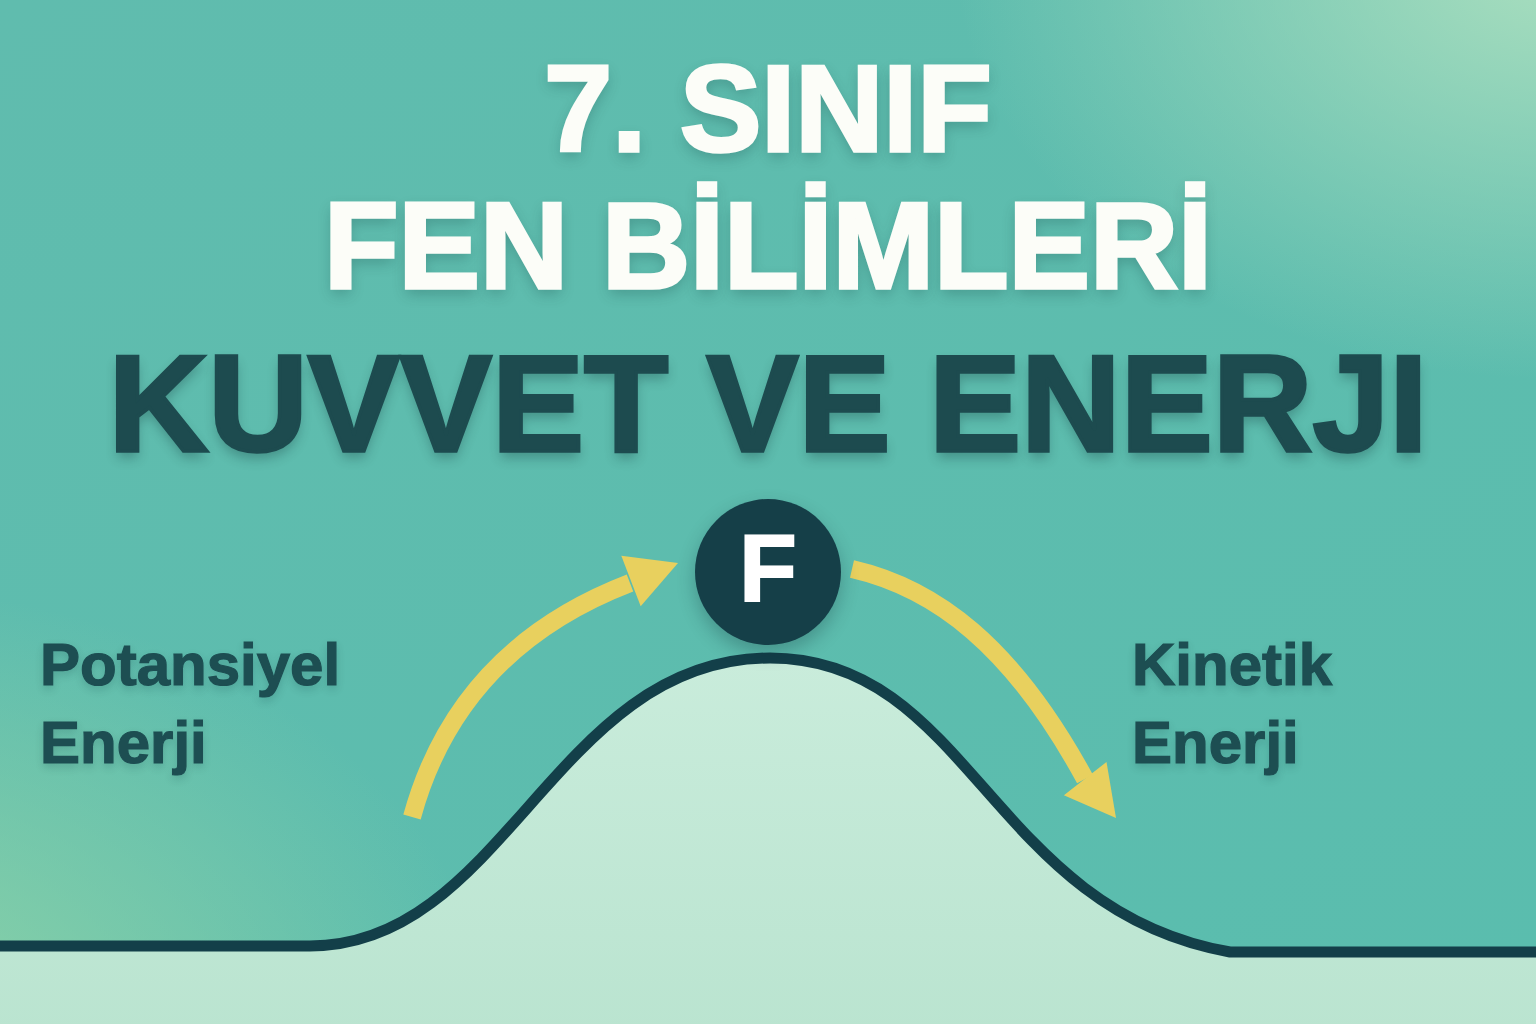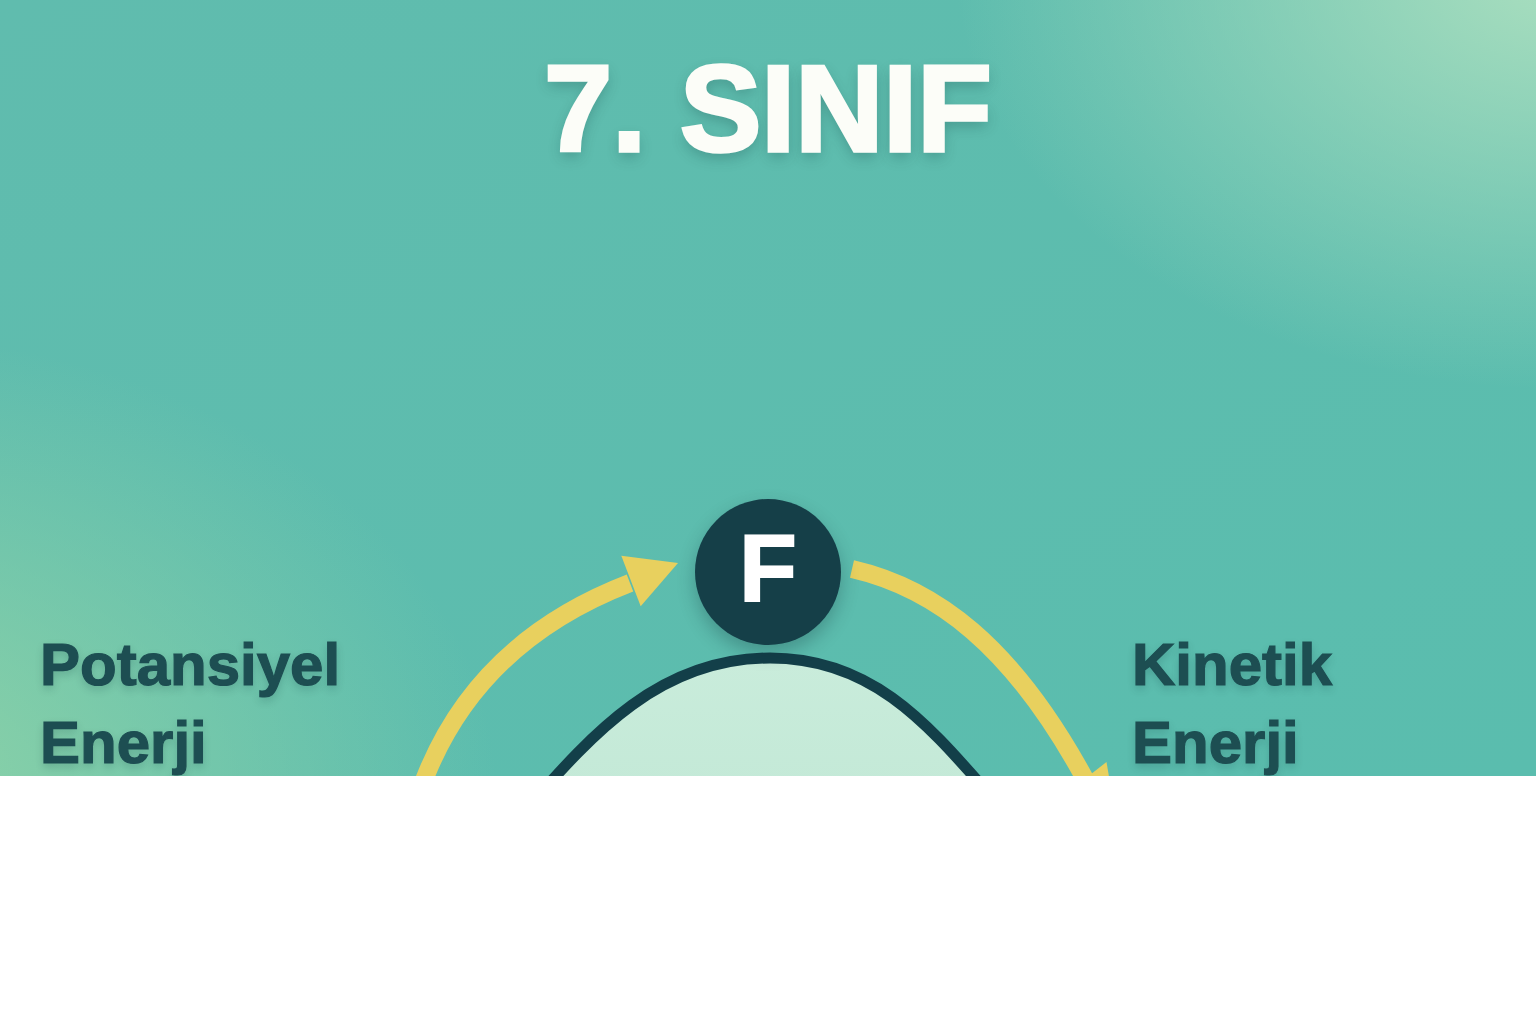--- a/index.html
+++ b/index.html
@@ -2,21 +2,21 @@
 <html><head>
 <meta charset="utf-8">
 <style>
   html, body { margin: 0; padding: 0; }
   body {
     width: 1536px; height: 1024px; overflow: hidden;
     font-family: "Liberation Sans", "DejaVu Sans", sans-serif;
   }
 
   .stage {
-    position: relative; width: 1536px; height: 776px; overflow: hidden;
+    position: relative; width: 1536px; height: 1024px; overflow: hidden;
     background-color: #5dbdae;
     background-image:
       radial-gradient(900px 620px at 102% -4%, #abdfbf 0%, rgba(171,223,191,0) 68%),
       radial-gradient(1050px 740px at -10% 102%, #90d4a7 0%, rgba(144,212,167,0) 62%),
       linear-gradient(150deg, #60bcae 0%, #5abdae 100%);
   }
 
   svg.scene { position: absolute; left: 0; top: 0; width: 1536px; height: 1024px; display: block; }
 
   
@@ -80,20 +80,22 @@
     <path d="M -10 946 L 310 946 C 505 946, 555 658, 770 658 C 970 658, 990 910, 1230 952 L 1546 952" fill="none" stroke="#133f49" stroke-width="11"></path>
 
     <path d="M 412 817 C 438 722, 500 633, 630 583" fill="none" stroke="#e8d05e" stroke-width="18" stroke-linecap="butt"></path>
     <polygon points="678,563 640.7,606.2 621.3,555.8" fill="#e8d05e"></polygon>
 
     <path d="M 852 569 C 935 588, 1012 645, 1085 779" fill="none" stroke="#e8d05e" stroke-width="18" stroke-linecap="butt"></path>
     <polygon points="1116,818 1063.9,795.2 1106.5,762" fill="#e8d05e"></polygon>
   </svg>
 
   <div class="heading heading-grade">7. SINIF</div>
+  <div class="heading heading-subject">FEN BİLİMLERİ</div>
+  <div class="heading heading-unit">KUVVET VE ENERJI</div>
 
   <div class="force-circle">
     <span class="force-letter">F</span>
   </div>
 
   <div class="energy-label label-potential">
     <span>Potansiyel</span>
     <span>Enerji</span>
   </div>
   <div class="energy-label label-kinetic">

